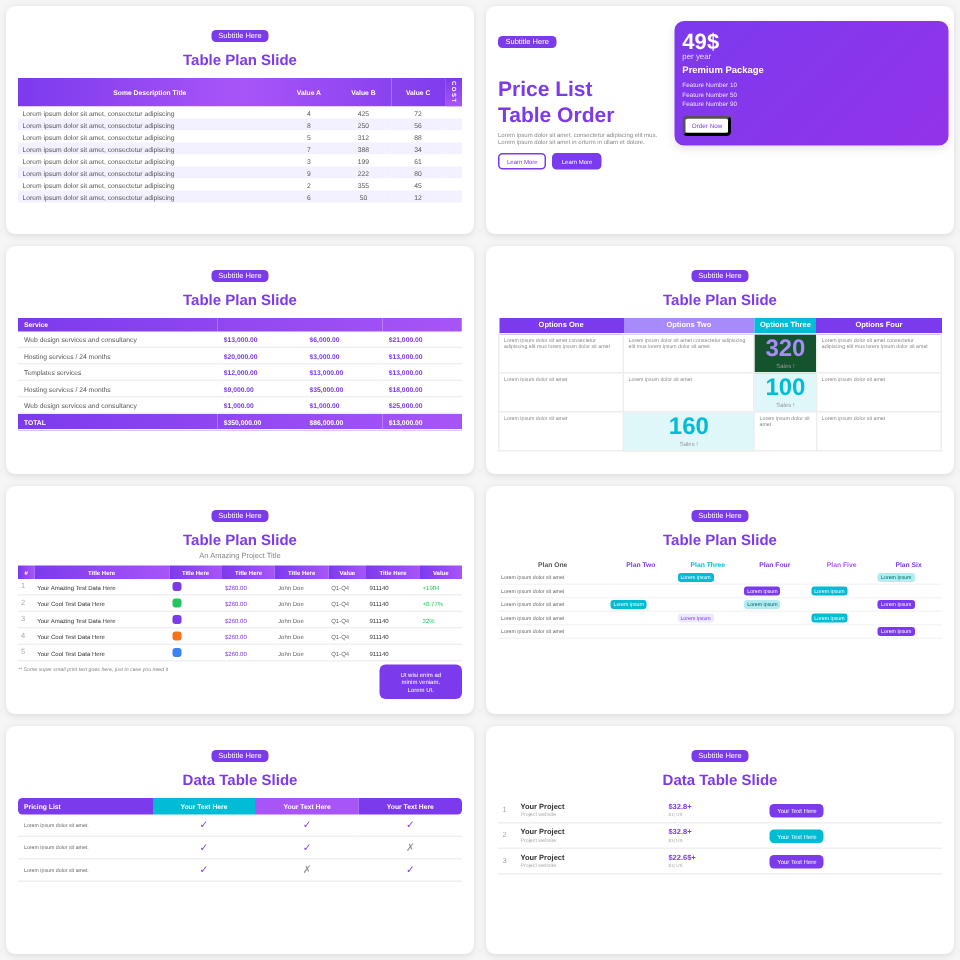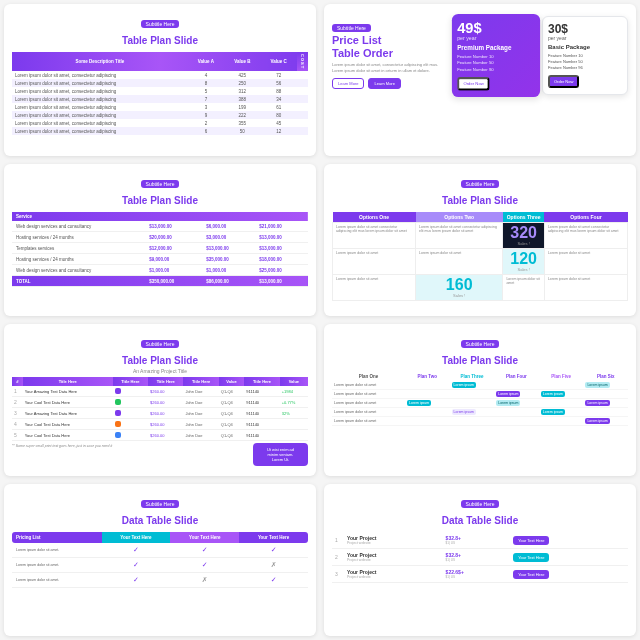--- a/index.html
+++ b/index.html
@@ -78,24 +78,25 @@
     .p2-container {
       display: flex;
       gap: 6px;
       margin-top: 4px;
       align-items: flex-start;
     }
     .p2-left {
       flex: 1.2;
     }
     .p2-title {
-      font-size: 11px;
+      font-size: 14px;
       font-weight: 700;
       color: #7c3aed;
       line-height: 1.2;
+      margin-top: 17px;
     }
     .p2-desc {
       font-size: 4px;
       color: #888;
       margin-top: 2px;
       line-height: 1.4;
     }
     .p2-btns {
       display: flex;
       gap: 4px;
@@ -246,21 +247,21 @@
     }
     .big-number.teal {
       color: #00bcd4;
     }
     .sales-label {
       font-size: 4px;
       text-align: center;
       color: #999;
     }
     .td-highlight {
-      background: #0f172a;
+      background: #14532d;
     }
     .td-highlight-teal {
       background: #e0f7fa;
     }
 
     
     .p5-subtitle {
       text-align: center;
       font-size: 5px;
       color: #888;
@@ -509,29 +510,20 @@
       </div>
     </div>
     <div class="p2-cards">
       <div class="price-card purple">
         <div class="card-price">49$</div>
         <div class="card-period">per year</div>
         <div class="card-name">Premium Package</div>
         <div class="card-feature">Feature Number 10</div>
         <div class="card-feature">Feature Number 50</div>
         <div class="card-feature">Feature Number 90</div>
-        <button class="card-order-btn">Order Now</button>
-      </div>
-      <div class="price-card light">
-        <div class="card-price" style="font-size:12px;">30$</div>
-        <div class="card-period">per year</div>
-        <div class="card-name">Basic Package</div>
-        <div class="card-feature">Feature Number 10</div>
-        <div class="card-feature">Feature Number 50</div>
-        <div class="card-feature">Feature Number 96</div>
         <button class="card-order-btn">Order Now</button>
       </div>
     </div>
   </div>
 </div>
 
 <div class="panel">
   <div class="header-center">
     <span class="subtitle-badge">Subtitle Here</span><br>
     <span class="panel-title">
@@ -611,21 +603,21 @@
         <td class="td-highlight">
           <div class="big-number">320</div>
           <div class="sales-label">Sales !</div>
         </td>
         <td style="font-size:3.5px;color:#888;">Lorem ipsum dolor sit amet consectetur adipiscing elit mus lorem ipsum dolor sit amet</td>
       </tr>
       <tr>
         <td style="font-size:3.5px;color:#888;">Lorem ipsum dolor sit amet</td>
         <td style="font-size:3.5px;color:#888;">Lorem ipsum dolor sit amet</td>
         <td class="td-highlight-teal">
-          <div class="big-number teal">120</div>
+          <div class="big-number teal">100</div>
           <div class="sales-label">Sales !</div>
         </td>
         <td style="font-size:3.5px;color:#888;">Lorem ipsum dolor sit amet</td>
       </tr>
       <tr>
         <td style="font-size:3.5px;color:#888;">Lorem ipsum dolor sit amet</td>
         <td class="td-highlight-teal">
           <div class="big-number teal">160</div>
           <div class="sales-label">Sales !</div>
         </td>

